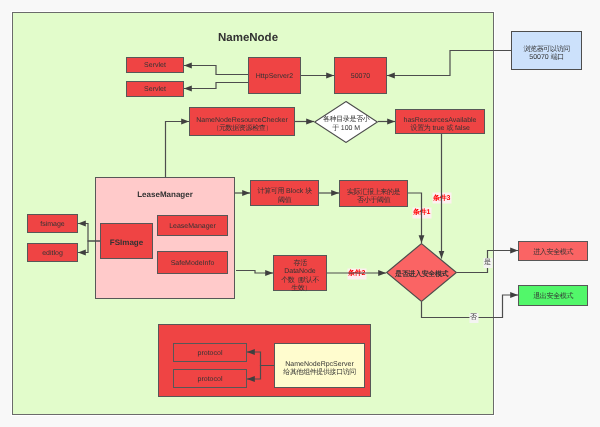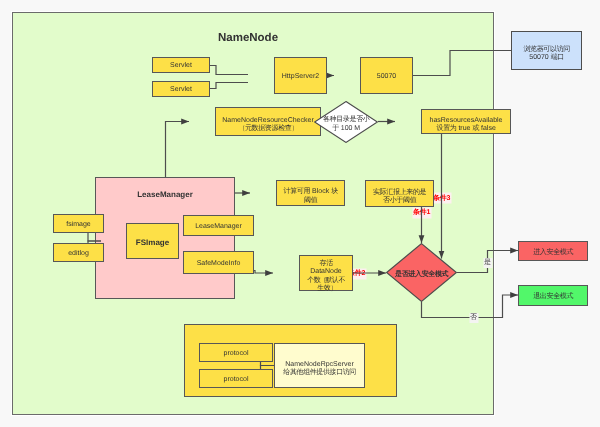--- a/index.html
+++ b/index.html
@@ -18,21 +18,21 @@
   .node{position:absolute;box-sizing:border-box;border:1.1px solid #575757;
         display:flex;align-items:center;justify-content:center;text-align:center;
         color:#333333;line-height:8.6px;font-size:7px;}
   .node{white-space:nowrap;}
   .node .ln{display:block;white-space:nowrap;line-height:8.6px;}
   .node .ln > i, .dlabel .ln > i{font-style:normal;letter-spacing:0;}
   i.lat{font-style:normal;letter-spacing:0;}
   i.par{font-style:normal;display:inline-block;transform:scaleX(0.72);width:6.6px;
         letter-spacing:0;margin:0 -0.95px;}
   .dlabel .ln{display:block;white-space:nowrap;}
-  .plain{background:#fde047;margin-left:26px;}
+  .plain{background:#ef4444;}
   .bold{font-weight:bold;font-size:8px;}
   .cjk{font-family:"Liberation Sans",sans-serif;font-size:7px;letter-spacing:-0.35px;margin-right:-0.35px;}
 
   .container{left:12px;top:12px;width:482px;height:403px;background:#e2fccb;
              border:1.5px solid #6b6b6b;outline:1.5px solid #ffffff;}
   .title{left:12px;top:25px;width:472px;height:24px;border:none;background:none;
          font-size:11.5px;font-weight:bold;color:#333;}
 
   #servlet1{left:126px;top:57px;width:58px;height:16px;}
   #servlet2{left:126px;top:81px;width:58px;height:16px;}

